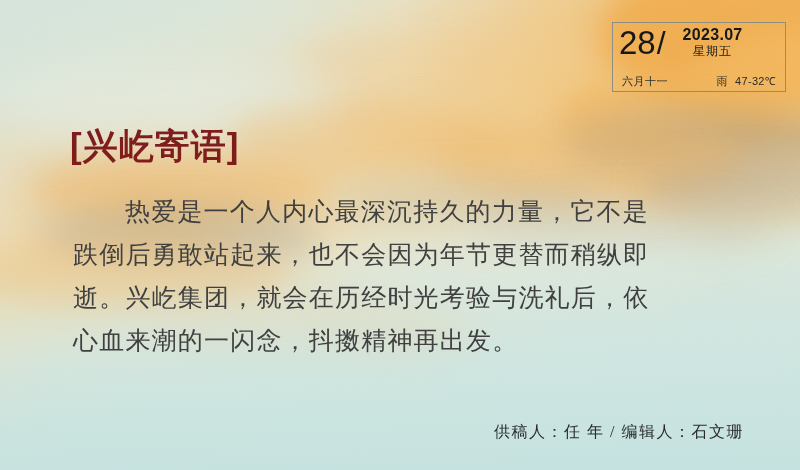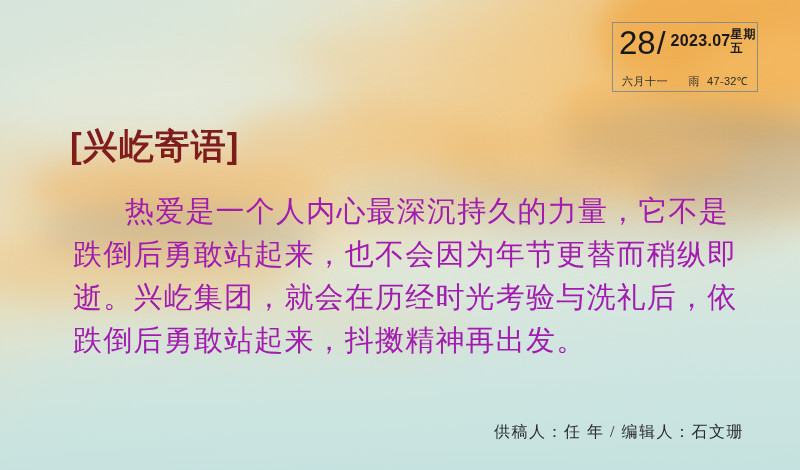--- a/index.html
+++ b/index.html
@@ -112,21 +112,21 @@
     width: 82px;
     height: 72px;
   }
   .logo svg { display: block; width: 82px; height: 72px; }
 
   
   .date-box {
     position: absolute;
     left: 612px;
     top: 22px;
-    width: 146px;
+    width: 174px;
     height: 70px;
     border: 1px solid #8e8d84;
     box-sizing: border-box;
   }
   .date-top {
     display: flex;
     align-items: flex-start;
     height: 44px;
     padding: 2px 0 0 6px;
     box-sizing: border-box;
@@ -143,37 +143,38 @@
     font-family: "Liberation Sans", sans-serif;
     font-size: 32px;
     line-height: 36px;
     color: #16181a;
     margin-left: 1px;
     margin-right: 5px;
     font-weight: 300;
   }
   .date-ym-wrap {
     display: flex;
-    flex-direction: row;
+    flex-direction: column;
     align-items: center;
     padding-top: 1px;
+    margin-left: 12px;
   }
   .date-ym {
     font-family: "Liberation Sans", sans-serif;
     font-size: 16px;
     line-height: 17px;
     font-weight: 700;
     color: #16181a;
     letter-spacing: 0.3px;
   }
   .date-week {
     font-family: "Liberation Sans", sans-serif;
     font-size: 12px;
     line-height: 14px;
-    font-weight: 700;
+    font-weight: 400;
     color: #16181a;
     letter-spacing: 1px;
     margin-top: 1px;
   }
   .date-bottom {
     display: flex;
     align-items: flex-end;
     justify-content: space-between;
     padding: 0 9px 0 9px;
     height: 22px;
@@ -209,23 +210,23 @@
 
   
   .body-text {
     position: absolute;
     left: 73px;
     top: 190px;
     width: 660px;
   }
   .body-line {
     font-family: "Liberation Serif", serif;
-    font-size: 29px;
+    font-size: 25px;
     line-height: 43px;
-    color: #a21caf;
+    color: #404040;
     letter-spacing: 1.2px;
     white-space: nowrap;
   }
   .body-line.indent { padding-left: 52px; }
 
   
   .footer {
     position: absolute;
     right: 56px;
     top: 422px;
@@ -285,18 +286,18 @@
       </span>
     </div>
   </div>
 
   <div class="title">[兴屹寄语]</div>
 
   <div class="body-text">
     <div class="body-line indent">热爱是一个人内心最深沉持久的力量，它不是</div>
     <div class="body-line">跌倒后勇敢站起来，也不会因为年节更替而稍纵即</div>
     <div class="body-line">逝。兴屹集团，就会在历经时光考验与洗礼后，依</div>
-    <div class="body-line">跌倒后勇敢站起来，抖擞精神再出发。</div>
+    <div class="body-line">心血来潮的一闪念，抖擞精神再出发。</div>
   </div>
 
   <div class="footer">供稿人：任 年 / 编辑人：石文珊</div>
 
 </div>
 
 </body></html>

